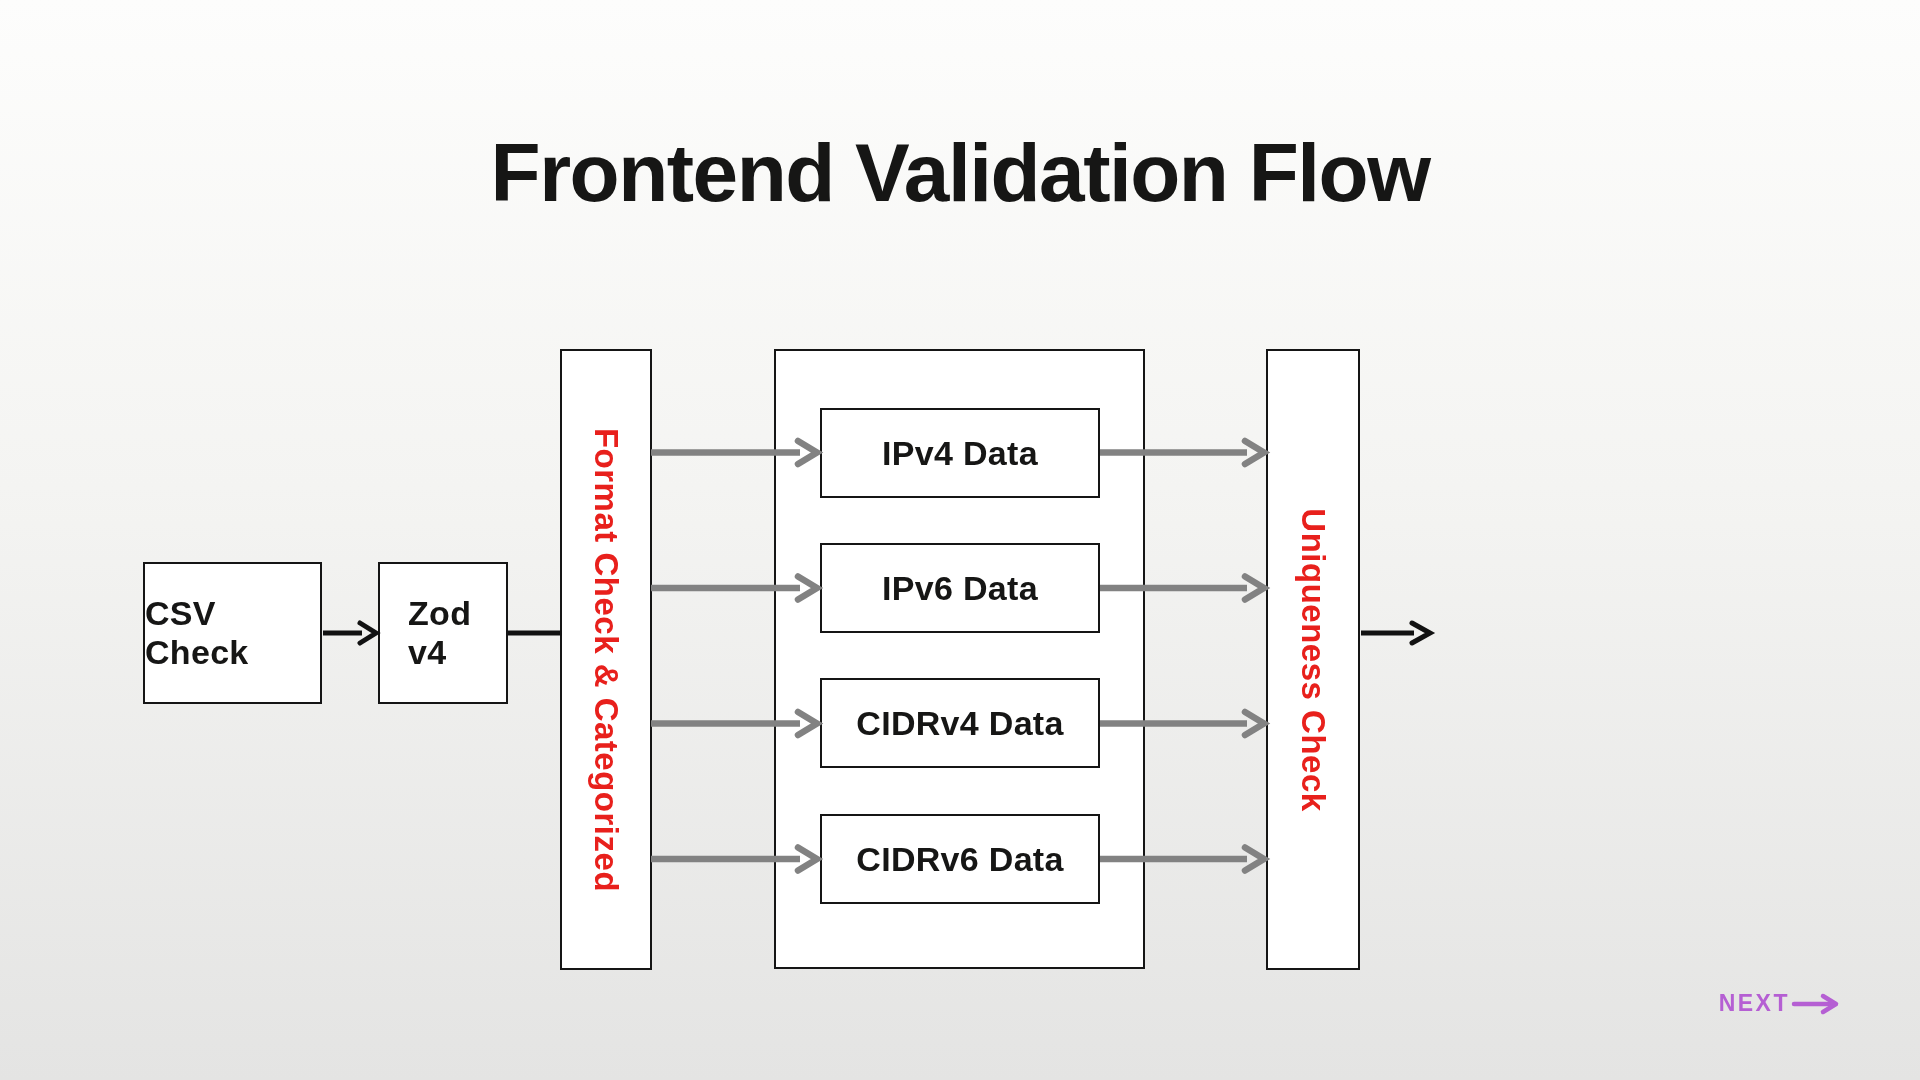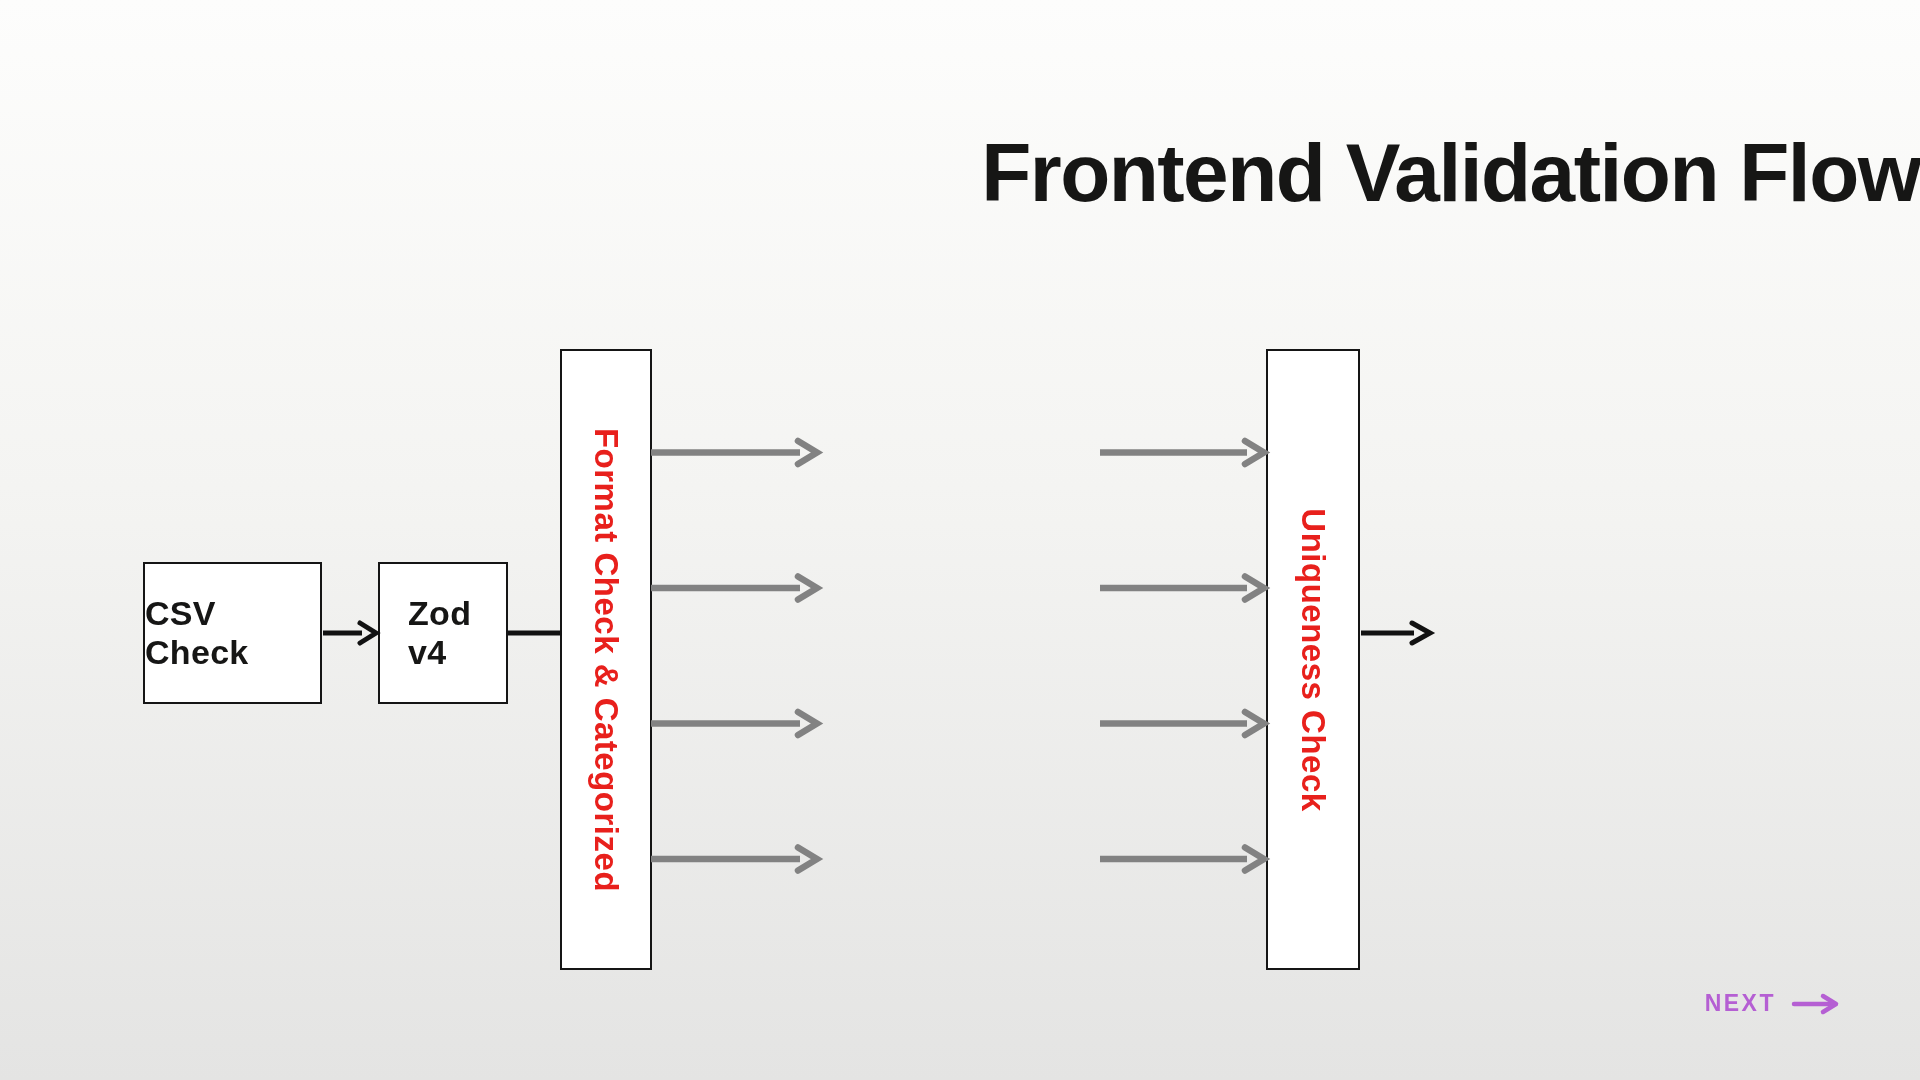--- a/index.html
+++ b/index.html
@@ -5,21 +5,21 @@
   html,body{margin:0;padding:0;background:#e4e4e4;}
   .stage{
     position:relative;
     width:1920px;height:1080px;
     overflow:hidden;
     background:linear-gradient(180deg, var(--bg-top,#fdfdfc) 0%, #f4f4f2 45%, var(--bg-bottom,#e4e4e3) 100%);
     font-family:"Liberation Sans","DejaVu Sans",sans-serif;
   }
   .title{
     position:absolute;left:0;right:0;top:132px;
-    text-align:right;
+    text-align:center;
     font-size:82px;line-height:1;
     font-weight:800;letter-spacing:-1.5px;
     color:var(--ink,#161615);
   }
   .box{
     position:absolute;
     background:#ffffff;
     border:2px solid var(--box-border,#151515);
     box-sizing:border-box;
     display:flex;align-items:center;justify-content:center;
@@ -52,21 +52,21 @@
   .db-2{top:192px;}
   .db-3{top:327px;}
   .db-4{top:463px;}
   svg.arrows{position:absolute;left:0;top:0;pointer-events:none;}
   .ln-black{stroke:var(--arrow-black,#121212);stroke-width:5;fill:none;}
   .ln-gray{stroke:var(--arrow-gray,#828282);stroke-width:6.5;fill:none;}
   .head-black{stroke:var(--arrow-black,#121212);stroke-width:5;fill:none;stroke-linecap:round;}
   .head-gray{stroke:var(--arrow-gray,#828282);stroke-width:6.5;fill:none;stroke-linecap:round;}
   .next-btn{
     position:absolute;top:990px;right:80px;
-    display:flex;align-items:center;gap:14px;
+    display:flex;align-items:center;
     color:var(--next-purple,#b55fd3);
     font-weight:800;font-size:23px;letter-spacing:2.5px;
     cursor:pointer;user-select:none;
   }
   .next-arrow{display:block;}
   .next-arrow path, .next-arrow line{stroke:var(--next-purple,#b55fd3);stroke-width:4.5;fill:none;stroke-linecap:round;stroke-linejoin:round;}
 </style>
 </head>
 <body>
 
@@ -79,20 +79,34 @@
   </div>
 
   <div class="box box-zod">
     <span>Zod v4</span>
   </div>
 
   <div class="tall tall-format">
     <span class="vlabel">Format Check &amp; Categorized</span>
   </div>
 
+  <div class="container-box">
+    <div class="data-box db-1">
+      <span>IPv4 Data</span>
+    </div>
+    <div class="data-box db-2">
+      <span>IPv6 Data</span>
+    </div>
+    <div class="data-box db-3">
+      <span>CIDRv4 Data</span>
+    </div>
+    <div class="data-box db-4">
+      <span>CIDRv6 Data</span>
+    </div>
+  </div>
 
   <div class="tall tall-unique">
     <span class="vlabel">Uniqueness Check</span>
   </div>
 
   <svg class="arrows" width="1920" height="1080" viewBox="0 0 1920 1080">
 
     <g>
       <line class="ln-black" x1="323" y1="633" x2="362" y2="633"></line>
       <path class="head-black" d="M360,623 L376,633 L360,643"></path>

